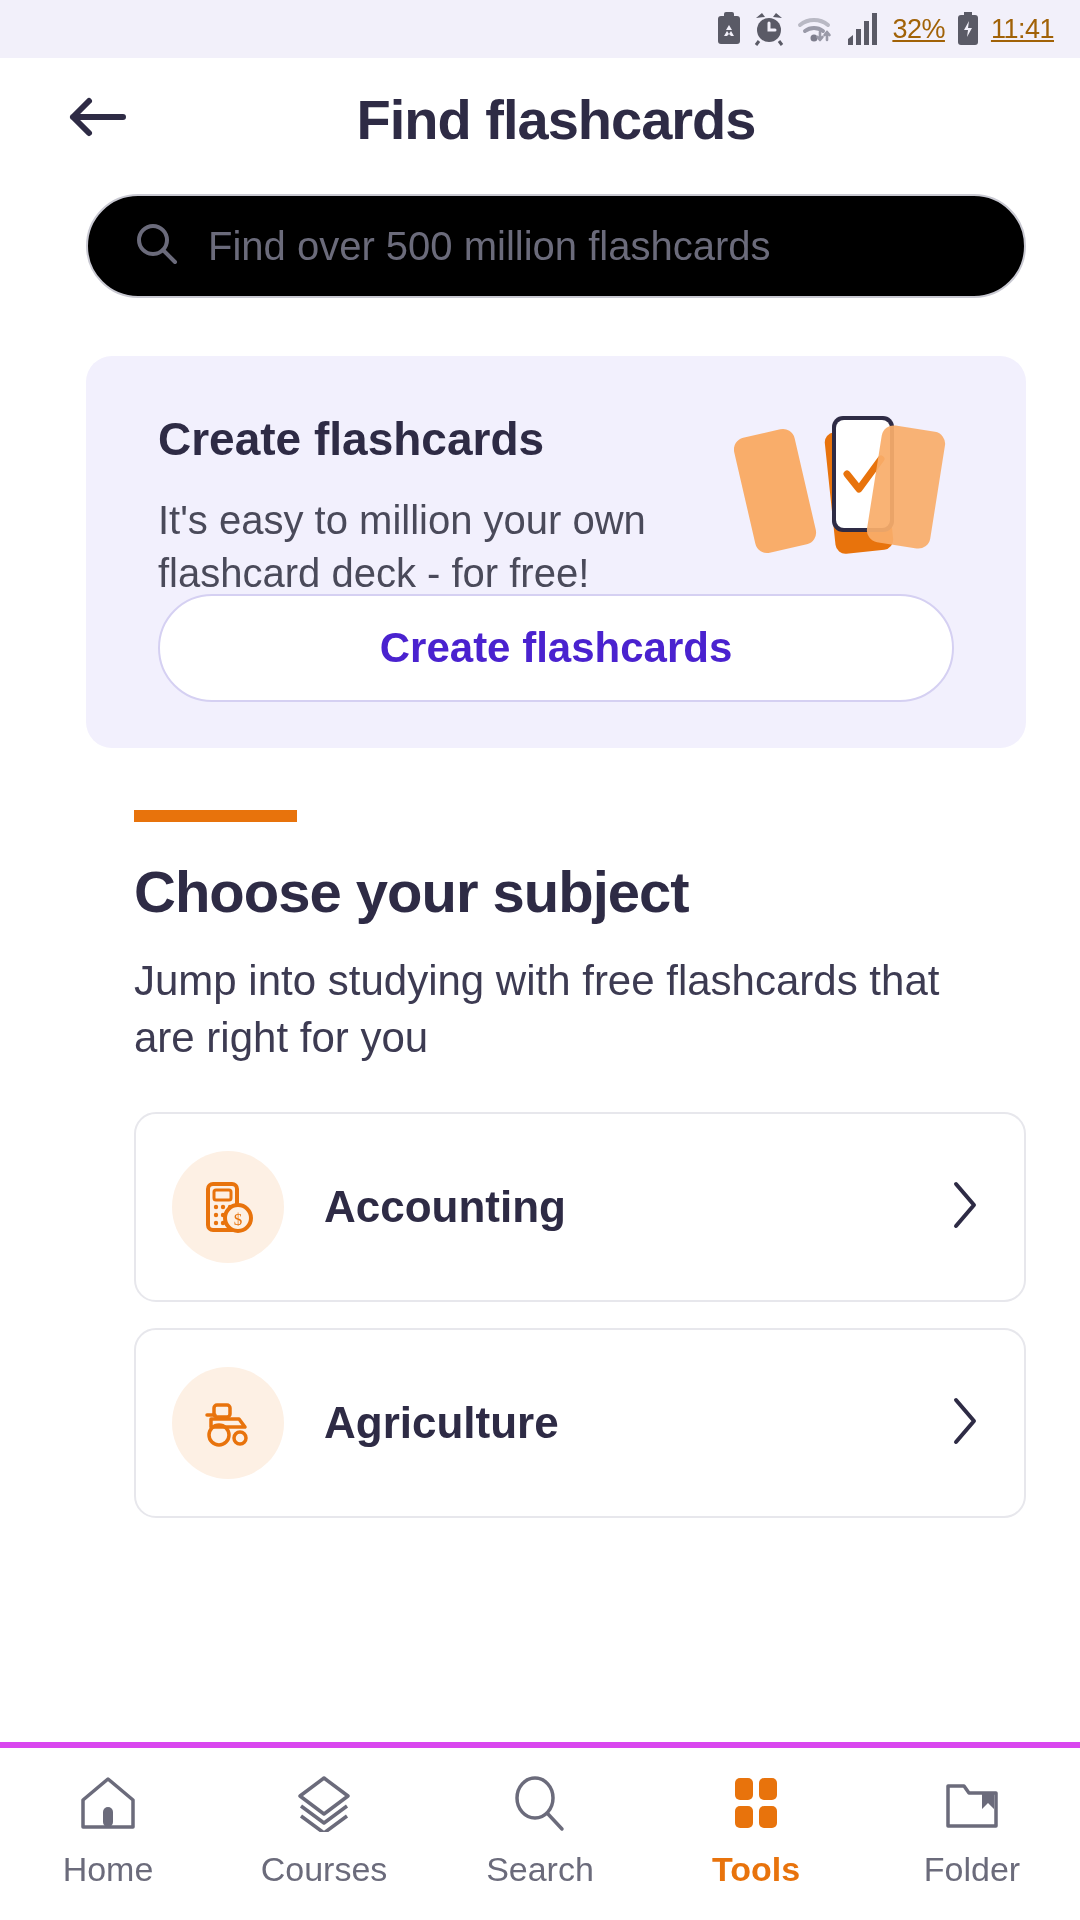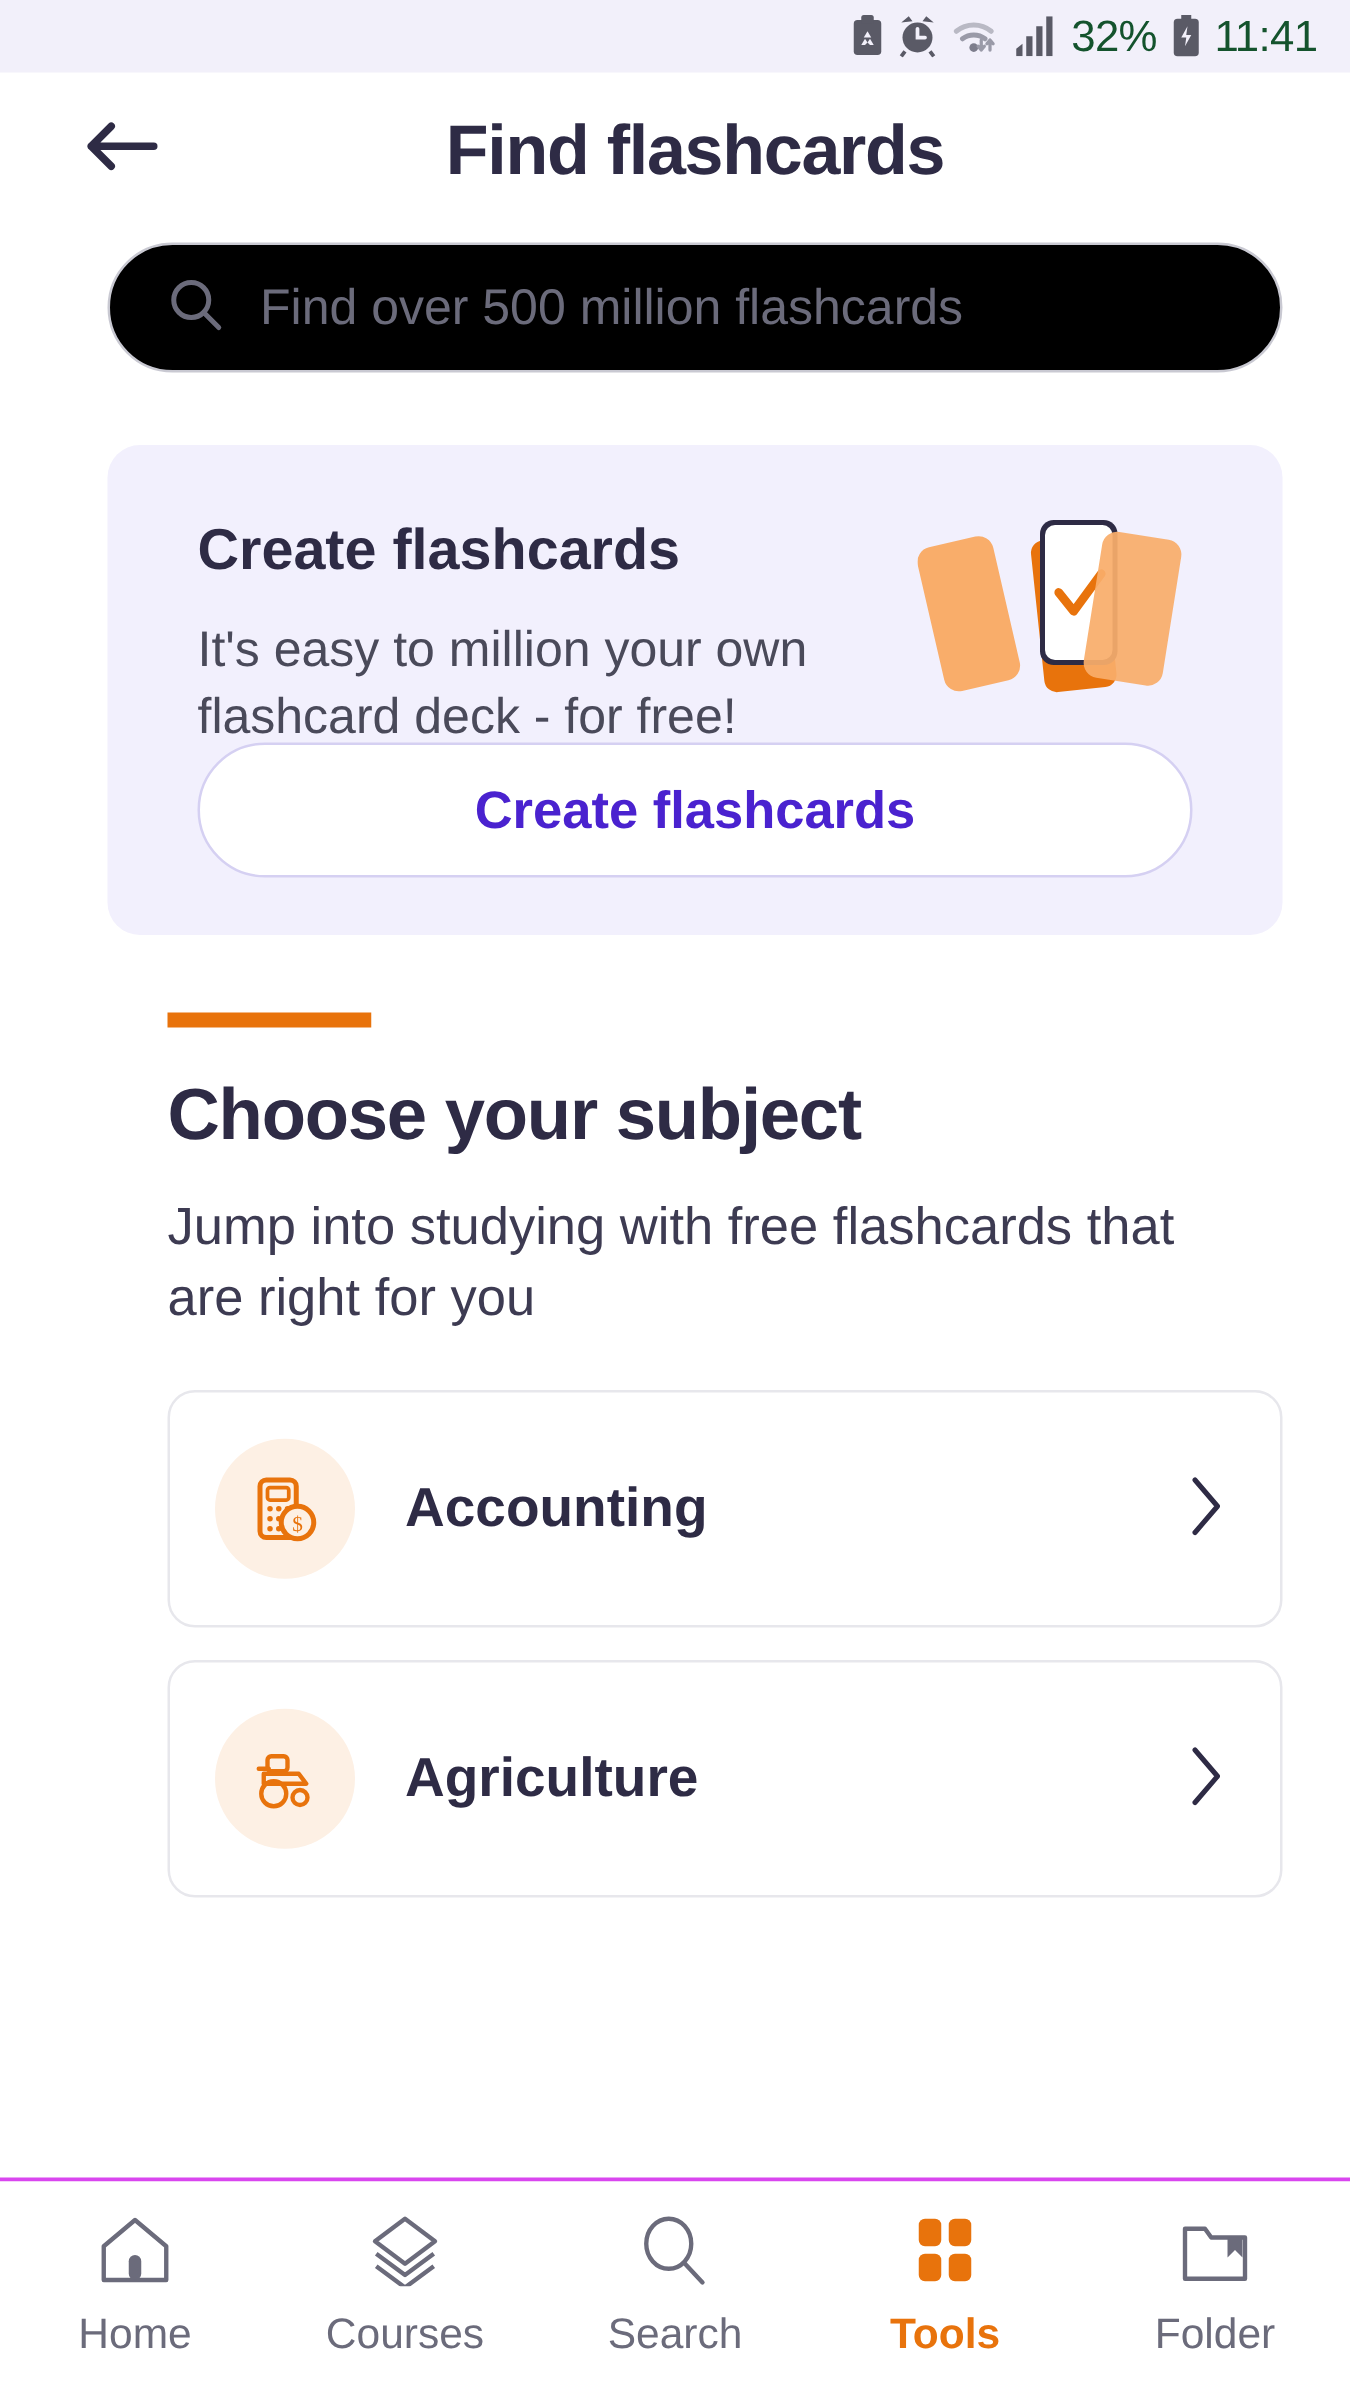--- a/index.html
+++ b/index.html
@@ -10,21 +10,21 @@
   }
   .phone { position:relative; width:1080px; height:1920px; background:#ffffff; }
 
   
   .statusbar {
     height:58px; background:#f2f0fa;
     display:flex; align-items:center; justify-content:flex-end;
     padding-right:26px; gap:11px;
   }
   .statusbar .sicon { display:flex; align-items:center; }
-  .sb-text { font-size:35px; color:#14532d; letter-spacing:-.5px; line-height:1; }
+  .sb-text { font-size:27px; color:#a16207; letter-spacing:-.5px; line-height:1;text-decoration:underline; }
 
   
   .header { height:122px; display:flex; align-items:center; position:relative; }
   .back-btn {
     position:absolute; left:42px; top:50%; transform:translateY(-50%);
     width:80px; height:80px; display:flex; align-items:center; justify-content:center;
   }
   .page-title {
     width:100%; text-align:center; font-size:56px; font-weight:bold;
     color:#2e2b45; letter-spacing:-1px;
@@ -76,21 +76,21 @@
   .subject-icon-circle {
     width:112px; height:112px; border-radius:50%; background:#fdf0e4;
     display:flex; align-items:center; justify-content:center; flex:0 0 auto;
   }
   .subject-label { font-size:44px; font-weight:bold; color:#2e2b45; margin-left:40px; flex:1; }
   .chevron { flex:0 0 auto; }
 
   
   .bottomnav {
     position:absolute; left:0; bottom:0; width:1080px; height:178px;
-    background:#fff; border-top:3px solid #d946ef;
+    background:#fff; border-top:6px solid #d946ef;
     display:flex; align-items:flex-start; padding-top:26px;
   }
   .nav-item {
     flex:1; display:flex; flex-direction:column; align-items:center; gap:14px;
   }
   .nav-label { font-size:34px; color:#6b6b7b; }
   .nav-item.active .nav-label { color:#e8730c; font-weight:bold; }
   .clip { overflow:hidden; position:absolute; left:16px; top:58px; width:1080px; height:1684px; }
 </style>
 </head>

